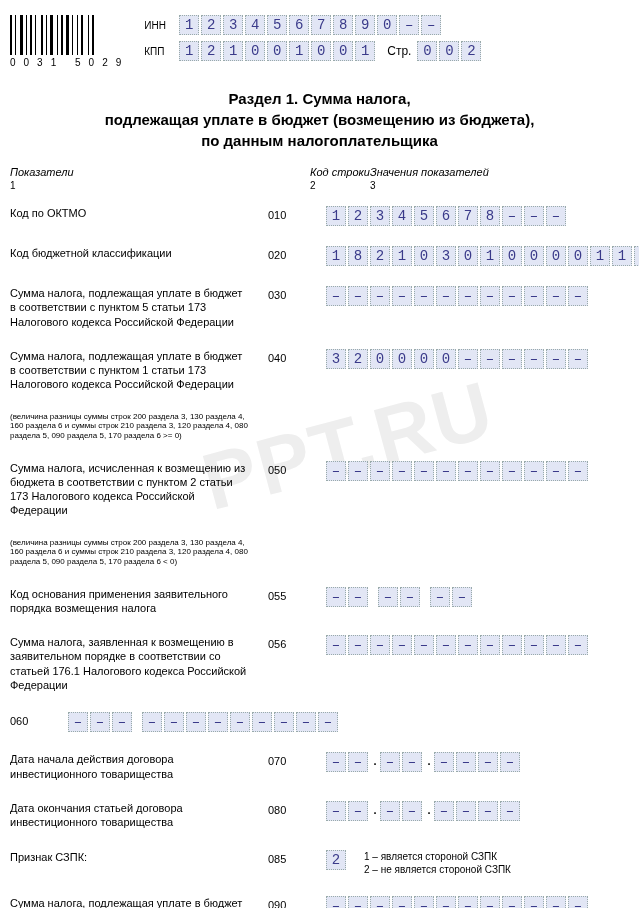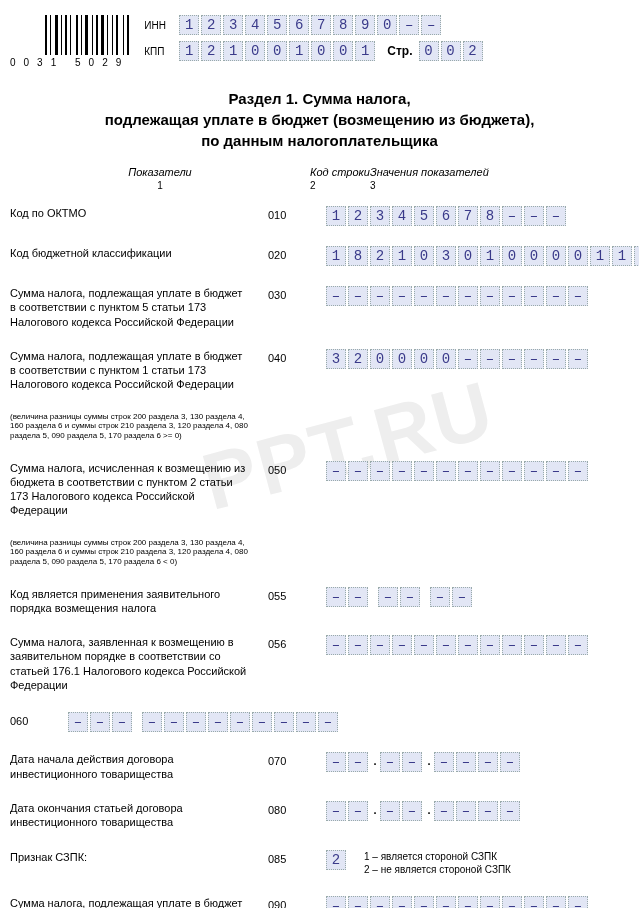--- a/index.html
+++ b/index.html
@@ -19,21 +19,21 @@
     font-size: 80px;
     color: #eeeeee;
     transform: rotate(-15deg);
     font-weight: bold;
     z-index: 0;
     pointer-events: none;
     letter-spacing: 2px;
   }
   .content { position: relative; z-index: 1; }
   .top-row { display: flex; align-items: flex-start; gap: 15px; }
-  .barcode-block { display: flex; flex-direction: column; align-items: flex-end; }
+  .barcode-block { display: flex; flex-direction: column; align-items: flex-start; }
   .barcode { display: flex; gap: 1px; height: 40px; align-items: flex-end; }
   .barcode span { display: inline-block; background: #000; height: 40px; }
   .barcode .w1 { width: 1px; }
   .barcode .w2 { width: 2px; }
   .barcode .w3 { width: 3px; }
   .barcode .s { background: transparent; }
   .barcode-num { font-size: 10px; margin-top: 2px; letter-spacing: 8px; }
   .id-block { flex: 1; }
   .id-row { display: flex; align-items: center; margin-bottom: 6px; }
   .id-label { font-size: 10px; width: 35px; }
@@ -43,24 +43,24 @@
     height: 18px;
     border: 1px dotted #9aa;
     background: #e2e6f5;
     margin-right: 2px;
     text-align: center;
     line-height: 18px;
     font-family: "Courier New", monospace;
     font-size: 14px;
     color: #3a3a8a;
   }
-  .stp-label { font-size: 12px; margin: 0 6px 0 10px; font-weight: bold; }
+  .stp-label { font-size: 12px; margin: 0 6px 0 10px; }
   .title { text-align: center; font-weight: bold; font-size: 15px; margin: 20px 0 15px; line-height: 1.4; }
   .col-header { display: flex; font-style: italic; font-size: 11px; margin-bottom: 2px; }
-  .ch-left { flex: 0 0 300px; text-align: center; }
+  .ch-left { flex: 0 0 300px; text-align: left; }
   .ch-mid { flex: 0 0 60px; }
   .ch-right { flex: 1; text-align: left; }
   .col-sub { display: flex; font-size: 10px; margin-bottom: 15px; }
   .row { display: flex; align-items: flex-start; margin-bottom: 12px; }
   .row.wide { margin-bottom: 20px; gap: 8px; }
   .label { flex: 0 0 240px; font-size: 11px; line-height: 1.3; padding-right: 10px; }
   .label .small { font-size: 8px; line-height: 1.2; display: block; margin-top: 20px; }
   .code { flex: 0 0 50px; font-size: 11px; padding-top: 3px; }
   .val { flex: 1; padding-top: 0; }
   .val .cells { flex-wrap: nowrap; }
@@ -269,21 +269,21 @@
             <span class="cell">–</span>
             <span class="cell">–</span>
             <span class="cell">–</span>
             <span class="cell">–</span>
             <span class="cell">–</span>
             <span class="cell">–</span>
           </span>
         </div>
       </div>
       <div class="row wide">
-        <div class="label">Код является применения заявительного порядка возмещения налога</div>
+        <div class="label">Код основания применения заявительного порядка возмещения налога</div>
         <div class="code">055</div>
         <div class="val">
           <span class="cells">
             <span class="cell">–</span>
             <span class="cell">–</span>
             <span class="gap"></span>
             <span class="cell">–</span>
             <span class="cell">–</span>
             <span class="gap"></span>
             <span class="cell">–</span>

